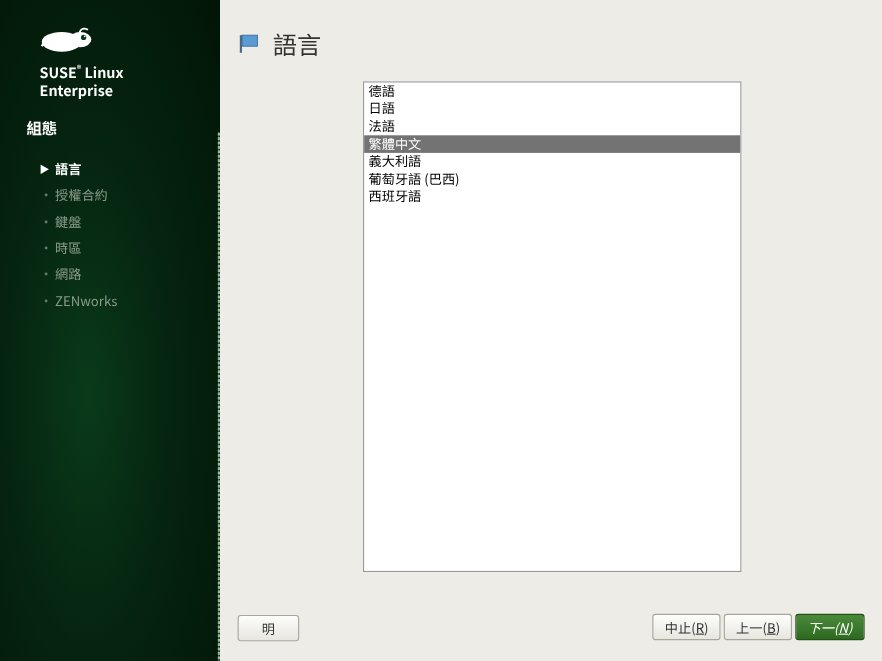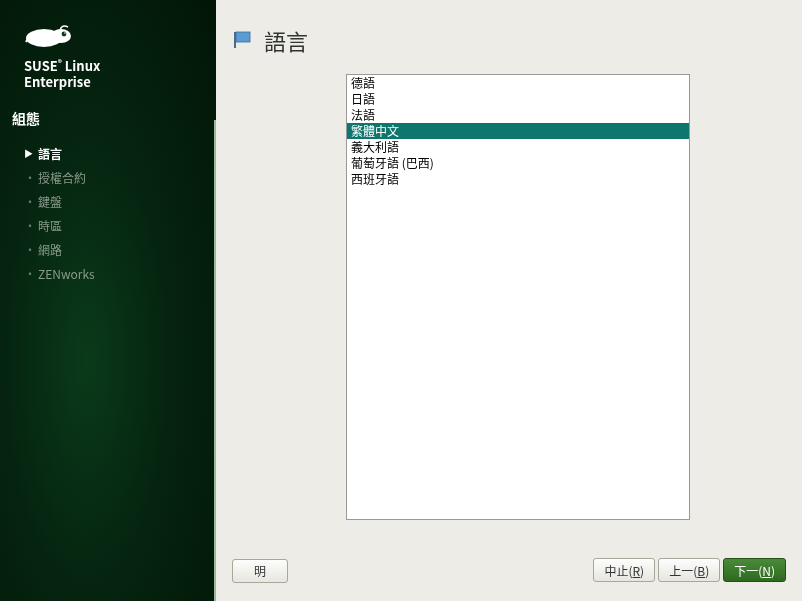--- a/index.html
+++ b/index.html
@@ -4,26 +4,26 @@
   <style>
     * { margin: 0; padding: 0; box-sizing: border-box; }
     body {
       width: 802px;
       height: 601px;
       font-family: "Noto Sans CJK TC", "Microsoft JhengHei", Arial, sans-serif;
       overflow: hidden;
       display: flex;
     }
     .sidebar {
-      width: 216px;
+      width: 200px;
       height: 601px;
       background: radial-gradient(ellipse at 40% 60%, #0a3a1a 0%, #052410 45%, #021506 100%);
       position: relative;
       color: #e0e0e0;
-      padding: 20px 0 0 0;
+      padding: 20px 0 0 12px;
     }
     .logo {
       margin-left: 24px;
       margin-bottom: 8px;
     }
     .logo svg { display: block; }
     .brand {
       margin-left: 24px;
       font-size: 13px;
       font-weight: bold;
@@ -128,21 +128,21 @@
       overflow-y: auto;
     }
     .listbox .opt {
       padding: 1px 4px;
       line-height: 14px;
       font-size: 12px;
       cursor: pointer;
       user-select: none;
     }
     .listbox .opt.selected {
-      background: #0f766e;
+      background: #737373;
       color: #fff;
     }
     .footer {
       height: 50px;
       display: flex;
       align-items: center;
       padding: 0 16px 12px 16px;
     }
     .footer-left { flex: 0 0 auto; }
     .footer-spacer { flex: 1; }
@@ -156,20 +156,21 @@
       border: 1px solid #a9a69a;
       border-radius: 3px;
       cursor: pointer;
       font-family: inherit;
       color: #333;
     }
     .btn.primary {
       background: linear-gradient(#4a8a3a, #2d6a20);
       color: #fff;
       border: 1px solid #245018;
+      font-style: italic;
     }
     .btn .underline { text-decoration: underline; }
   </style>
 </head>
 <body>
 
 <div class="sidebar">
   <div class="logo">
     <svg width="56" height="30" viewBox="0 0 56 30">
       <ellipse cx="20" cy="18" rx="18" ry="9" fill="#fff"></ellipse>

